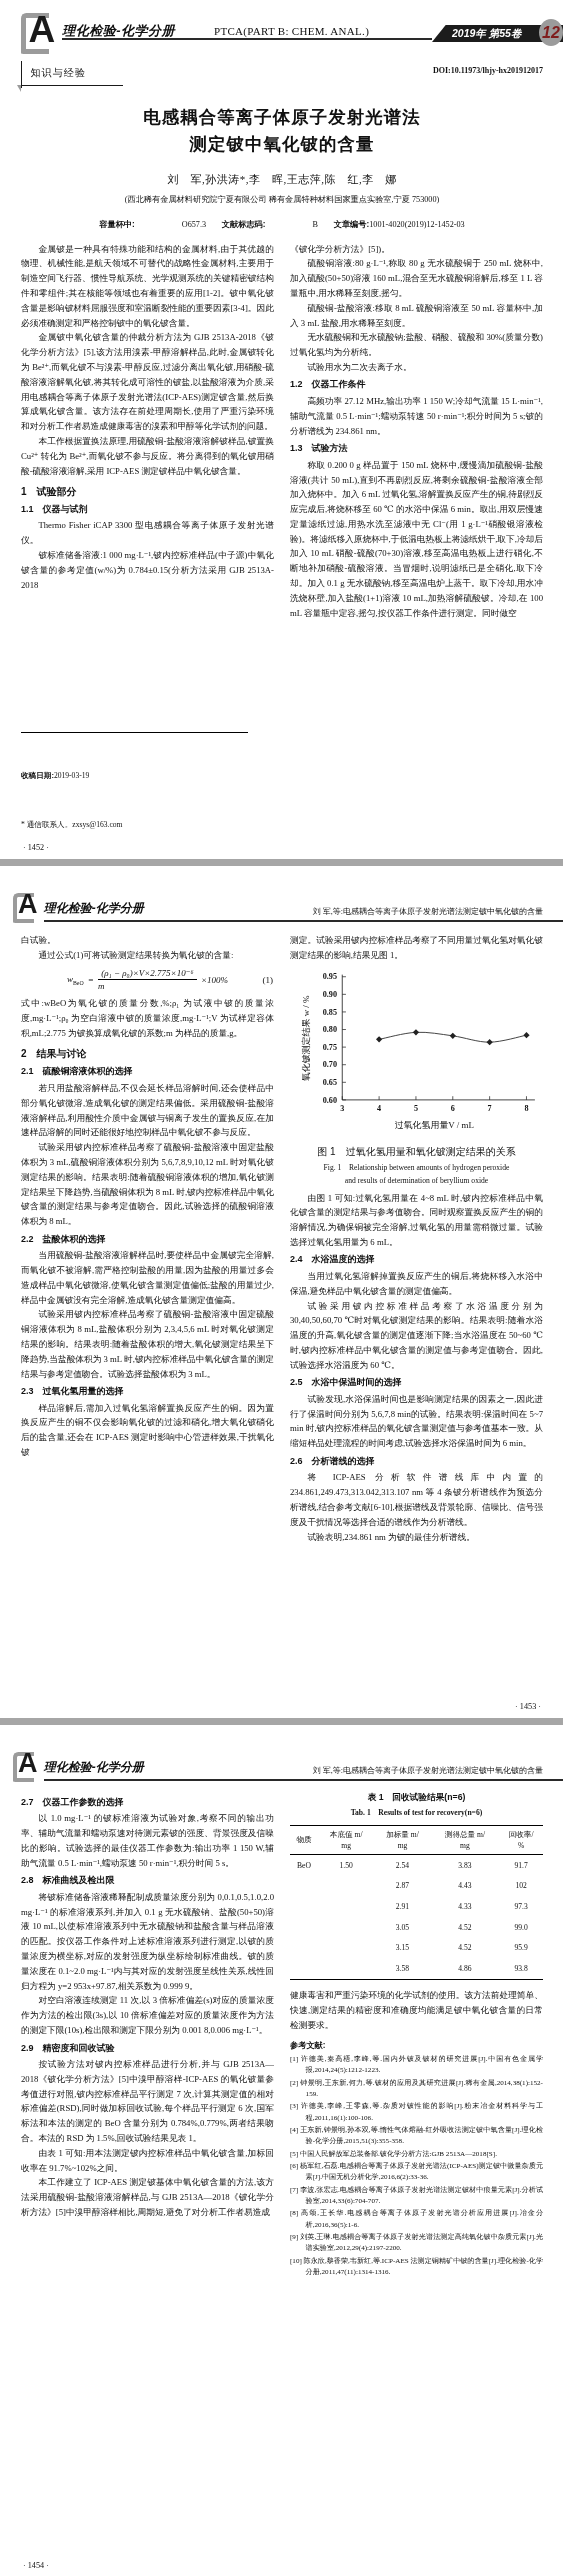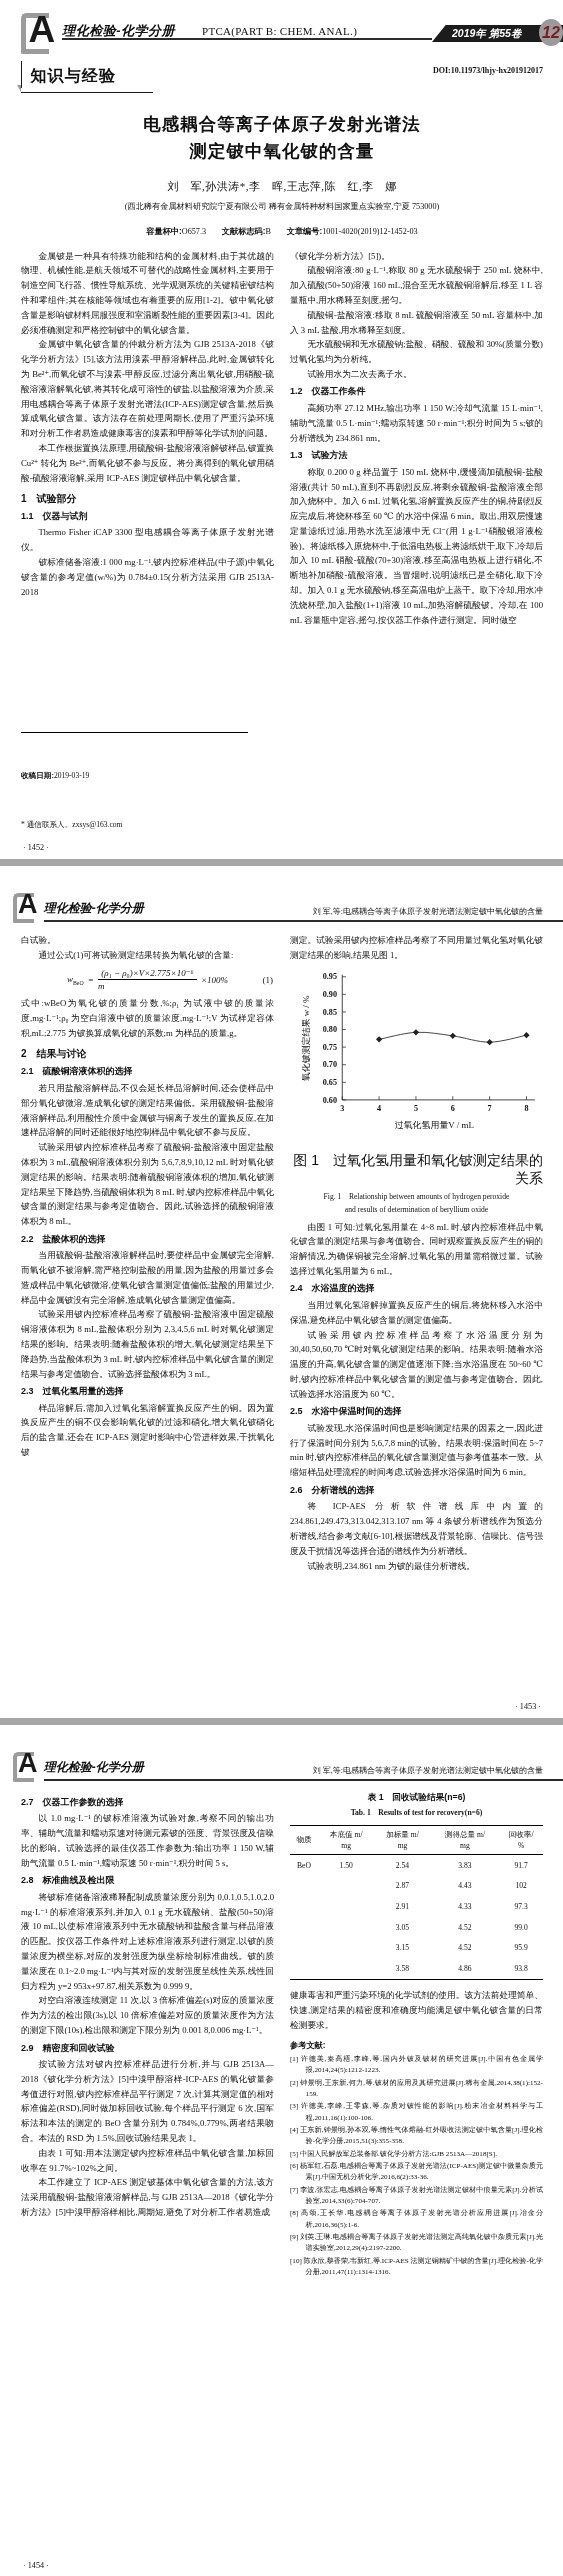--- a/index.html
+++ b/index.html
@@ -11,45 +11,45 @@
   .logo{position:relative;width:37px;height:41px;flex:0 0 auto;}
   .logo .cshape{position:absolute;left:0;top:2.1px;width:23px;height:31px;border:5.8px solid #9b9b9b;border-right:none;border-radius:5.3px 0 0 2.1px;}
   .logo .aletter{position:absolute;left:7.4px;top:-2.1px;font-family:"Liberation Sans","DejaVu Sans",sans-serif;font-weight:bold;font-size:37px;line-height:41px;color:#1a1a1a;}
   .logo.small{width:27px;height:31px;}
   .logo.small .cshape{width:17px;height:22px;border-width:4.7px;top:2.1px;}
   .logo.small .aletter{font-size:27px;line-height:31px;left:5.3px;top:-1.1px;}
 
   
   .hdr1{position:relative;height:48px;margin:0 -21px;padding:7.4px 0 0 21px;display:flex;align-items:center;}
   .hdr1 .jname{font-family:"Liberation Sans","DejaVu Sans",sans-serif;font-weight:bold;font-style:italic;font-size:13px;letter-spacing:0.5px;margin-left:4.2px;white-space:nowrap;}
-  .hdr1 .jnameen{font-size:11px;letter-spacing:0.3px;margin-left:27px;white-space:nowrap;}
+  .hdr1 .jnameen{font-size:11px;letter-spacing:0.3px;margin-left:39px;white-space:nowrap;}
   .hdr1 .rule{position:absolute;left:62px;right:132px;top:38px;height:2.1px;background:#2a2a2a;}
   .banner{position:absolute;right:0;top:25px;height:17px;width:132px;background:#1c1c1c;color:#fff;
           display:flex;align-items:center;justify-content:flex-start;padding-left:20px;box-sizing:border-box;
           clip-path:polygon(13.7px 0,100% 0,100% 100%,0 100%);}
   .banner .btxt{font-family:"Liberation Sans","DejaVu Sans",sans-serif;font-weight:bold;font-style:italic;font-size:10.5px;white-space:nowrap;}
   .issue-circle{position:absolute;right:1.1px;top:19px;width:24px;height:27px;border-radius:50%;background:#9b9b9b;
           display:flex;align-items:center;justify-content:center;color:#7f1d1d;
           font-family:"Liberation Sans","DejaVu Sans",sans-serif;font-weight:bold;font-style:italic;font-size:16px;}
 
   
   .eyerow{display:flex;justify-content:space-between;align-items:flex-start;margin-top:9.5px;}
   .eyebrow{position:relative;padding:1.1px 37px 5.3px 9.5px;border-bottom:1.3px solid #1a1a1a;}
   .eyebrow .vline{position:absolute;left:0;top:-4.2px;height:27px;width:1.3px;background:#1a1a1a;}
   .eyebrow .wedge{position:absolute;left:-4.2px;top:20px;width:0;height:0;border-left:4.7px solid transparent;border-right:0 solid transparent;border-top:7.4px solid #9b9b9b;}
-  .eyebrow .etxt{font-family:"Liberation Sans","DejaVu Sans",sans-serif;font-weight:bold;font-size:16px;letter-spacing:1.1px;}
+  .eyebrow .etxt{font-family:"Liberation Sans","DejaVu Sans",sans-serif;font-weight:normal;font-size:10px;letter-spacing:1.1px;}
   .doi{font-size:8px;font-weight:bold;padding-top:1.1px;}
 
   
   .title{font-family:"Liberation Sans","DejaVu Sans",sans-serif;font-weight:bold;font-size:17.4px;text-align:center;line-height:1.55;margin-top:18px;letter-spacing:1.1px;}
   .authors{text-align:center;font-size:11px;margin-top:13.7px;letter-spacing:0.5px;}
   .affil{text-align:center;font-size:8.2px;margin-top:7.4px;}
   .meta{text-align:center;font-size:8.2px;margin-top:13.7px;}
   .meta b{font-family:"Liberation Sans","DejaVu Sans",sans-serif;}
-  .meta .mv{margin-right:13.7px;}
+  .meta .mv{margin-right:13.7px;padding-left:47px;}
 
   
   .cols{display:flex;gap:16px;margin-top:11.6px;}
   .col{flex:1;min-width:0;}
   .p1cols{height:533px;overflow:hidden;}
   .p23cols{height:753px;overflow:hidden;}
   .p,.pc{font-size:8.7px;line-height:14.8px;text-align:justify;margin:0;}
   .p{text-indent:2em;}
   .pc{text-indent:0;}
   .h1{font-family:"Liberation Sans","DejaVu Sans",sans-serif;font-weight:bold;font-size:10px;margin:6.3px 0 4.2px;}
@@ -74,21 +74,21 @@
   .formula{position:relative;display:flex;align-items:center;justify-content:center;gap:4.2px;margin:5.3px 0;font-size:9px;font-style:italic;}
   .formula .frac{display:inline-flex;flex-direction:column;align-items:flex-start;}
   .formula .num{border-bottom:0.7px solid #000;padding:0 3.2px 1.1px;}
   .formula .den{padding-top:1.1px;}
   .formula .fno{position:absolute;right:1.1px;font-style:normal;}
   .formula sub{font-size:5.8px;font-style:normal;}
 
   
   .figure{margin:5.3px 0 3.2px;}
   .figure svg{display:block;margin:0 auto;}
-  .figcap-cn{text-align:right;font-family:"Liberation Sans","DejaVu Sans",sans-serif;font-size:14px;margin-top:16px;}
+  .figcap-cn{text-align:center;font-family:"Liberation Sans","DejaVu Sans",sans-serif;font-size:10px;margin-top:9px;}
   .figcap-en{text-align:center;font-size:7.6px;line-height:12.6px;margin-top:3.2px;}
 
   
   .tblcap-cn{text-align:center;font-family:"Liberation Sans","DejaVu Sans",sans-serif;font-weight:bold;font-size:8.7px;}
   .tblcap-en{text-align:center;font-weight:bold;font-size:7.6px;margin-top:4.2px;}
   table.tbl{width:100%;border-collapse:collapse;margin-top:6.3px;border-top:1.3px solid #000;border-bottom:1.3px solid #000;font-size:7.6px;}
   table.tbl th{font-weight:normal;border-bottom:0.8px solid #000;padding:3.2px 1.1px;line-height:11px;}
   table.tbl td{text-align:center;padding:5.8px 1.1px;}
 
   

